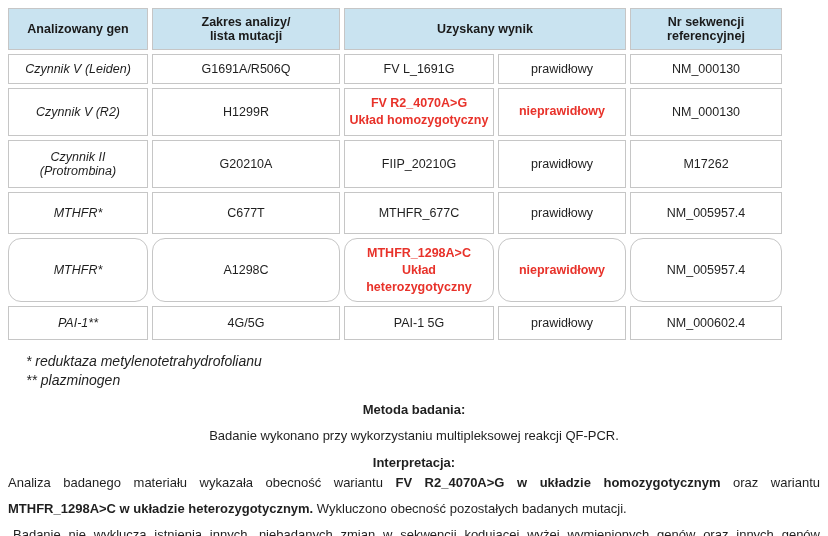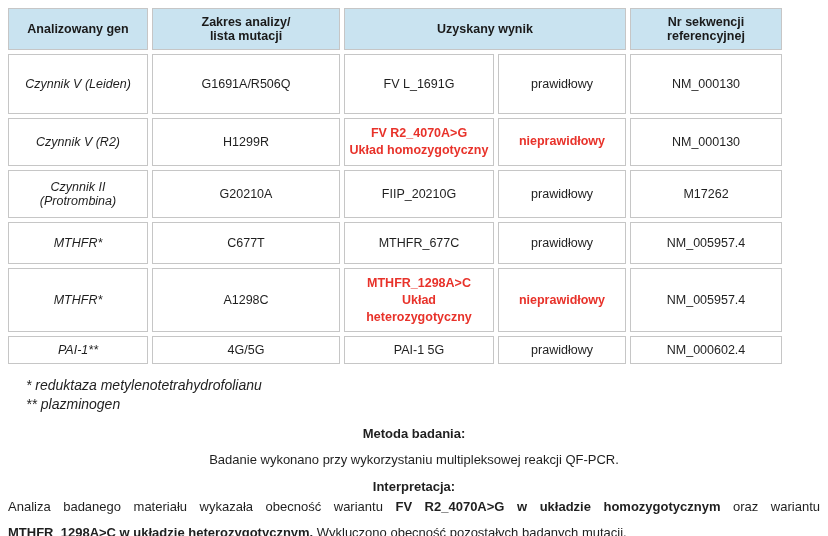--- a/index.html
+++ b/index.html
@@ -33,26 +33,26 @@
     background: #c9e3f0;
     font-weight: bold;
     height: 38px;
     color: #1a1a1a;
   }
   col.c1 { width: 140px; }
   col.c2 { width: 188px; }
   col.c3 { width: 150px; }
   col.c4 { width: 128px; }
   col.c5 { width: 152px; }
-  tbody tr:nth-child(1) td { height: 60px; }
+  tbody tr:nth-child(1) td { height: 30px; }
   tbody tr:nth-child(2) td { height: 38px; }
   tbody tr:nth-child(3) td { height: 48px; }
   tbody tr:nth-child(4) td { height: 42px; }
-  tbody tr:nth-child(5) td { height: 54px; }
-  tbody tr:nth-child(6) td { height: 28px; }
+  tbody tr:nth-child(5) td { height: 54px; border-radius: 13px; }
+  tbody tr:nth-child(6) td { height: 34px; }
   td.gene { font-style: italic; }
   td.red { color: #e8322a; font-weight: bold; line-height: 1.35; }
 
   
   .footnotes { margin: 8px 0 0 18px; font-style: italic; font-size: 14px; line-height: 19px; }
 
   
   .center { text-align: center; font-size: 13px; }
   .bold { font-weight: bold; text-align: center; }
   .heading { margin-top: 12px; }

